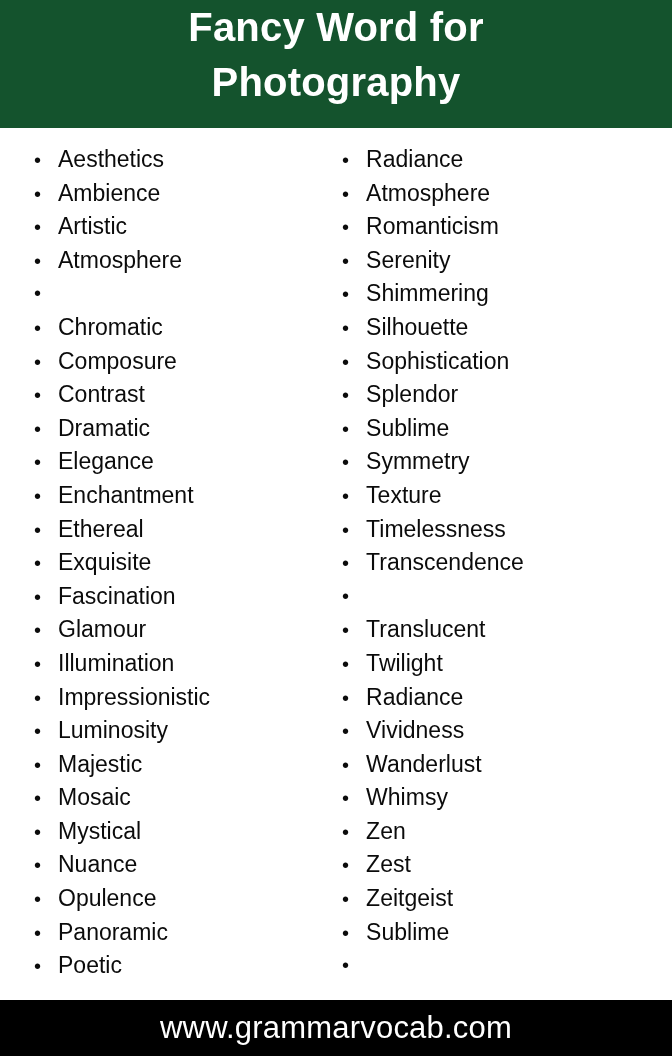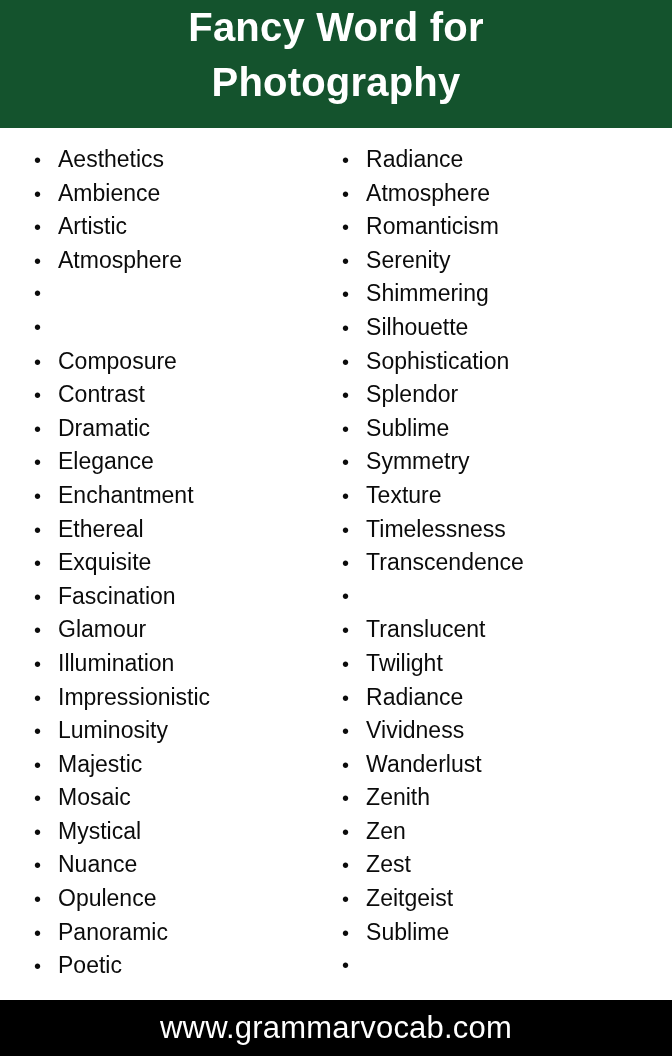--- a/index.html
+++ b/index.html
@@ -141,20 +141,21 @@
           </li>
           <li class="word-item">
             <span class="bullet">•</span>
             <span class="word-text">Atmosphere</span>
           </li>
           <li class="word-item">
             <span class="bullet">•</span>
           </li>
           <li class="word-item">
             <span class="bullet">•</span>
+            <span class="word-text">Chromatic</span>
           </li>
           <li class="word-item">
             <span class="bullet">•</span>
             <span class="word-text">Composure</span>
           </li>
           <li class="word-item">
             <span class="bullet">•</span>
             <span class="word-text">Contrast</span>
           </li>
           <li class="word-item">
@@ -300,21 +301,21 @@
           <li class="word-item">
             <span class="bullet">•</span>
             <span class="word-text">Vividness</span>
           </li>
           <li class="word-item">
             <span class="bullet">•</span>
             <span class="word-text">Wanderlust</span>
           </li>
           <li class="word-item">
             <span class="bullet">•</span>
-            <span class="word-text">Zenith</span>
+            <span class="word-text">Whimsy</span>
           </li>
           <li class="word-item">
             <span class="bullet">•</span>
             <span class="word-text">Zen</span>
           </li>
           <li class="word-item">
             <span class="bullet">•</span>
             <span class="word-text">Zest</span>
           </li>
           <li class="word-item">

